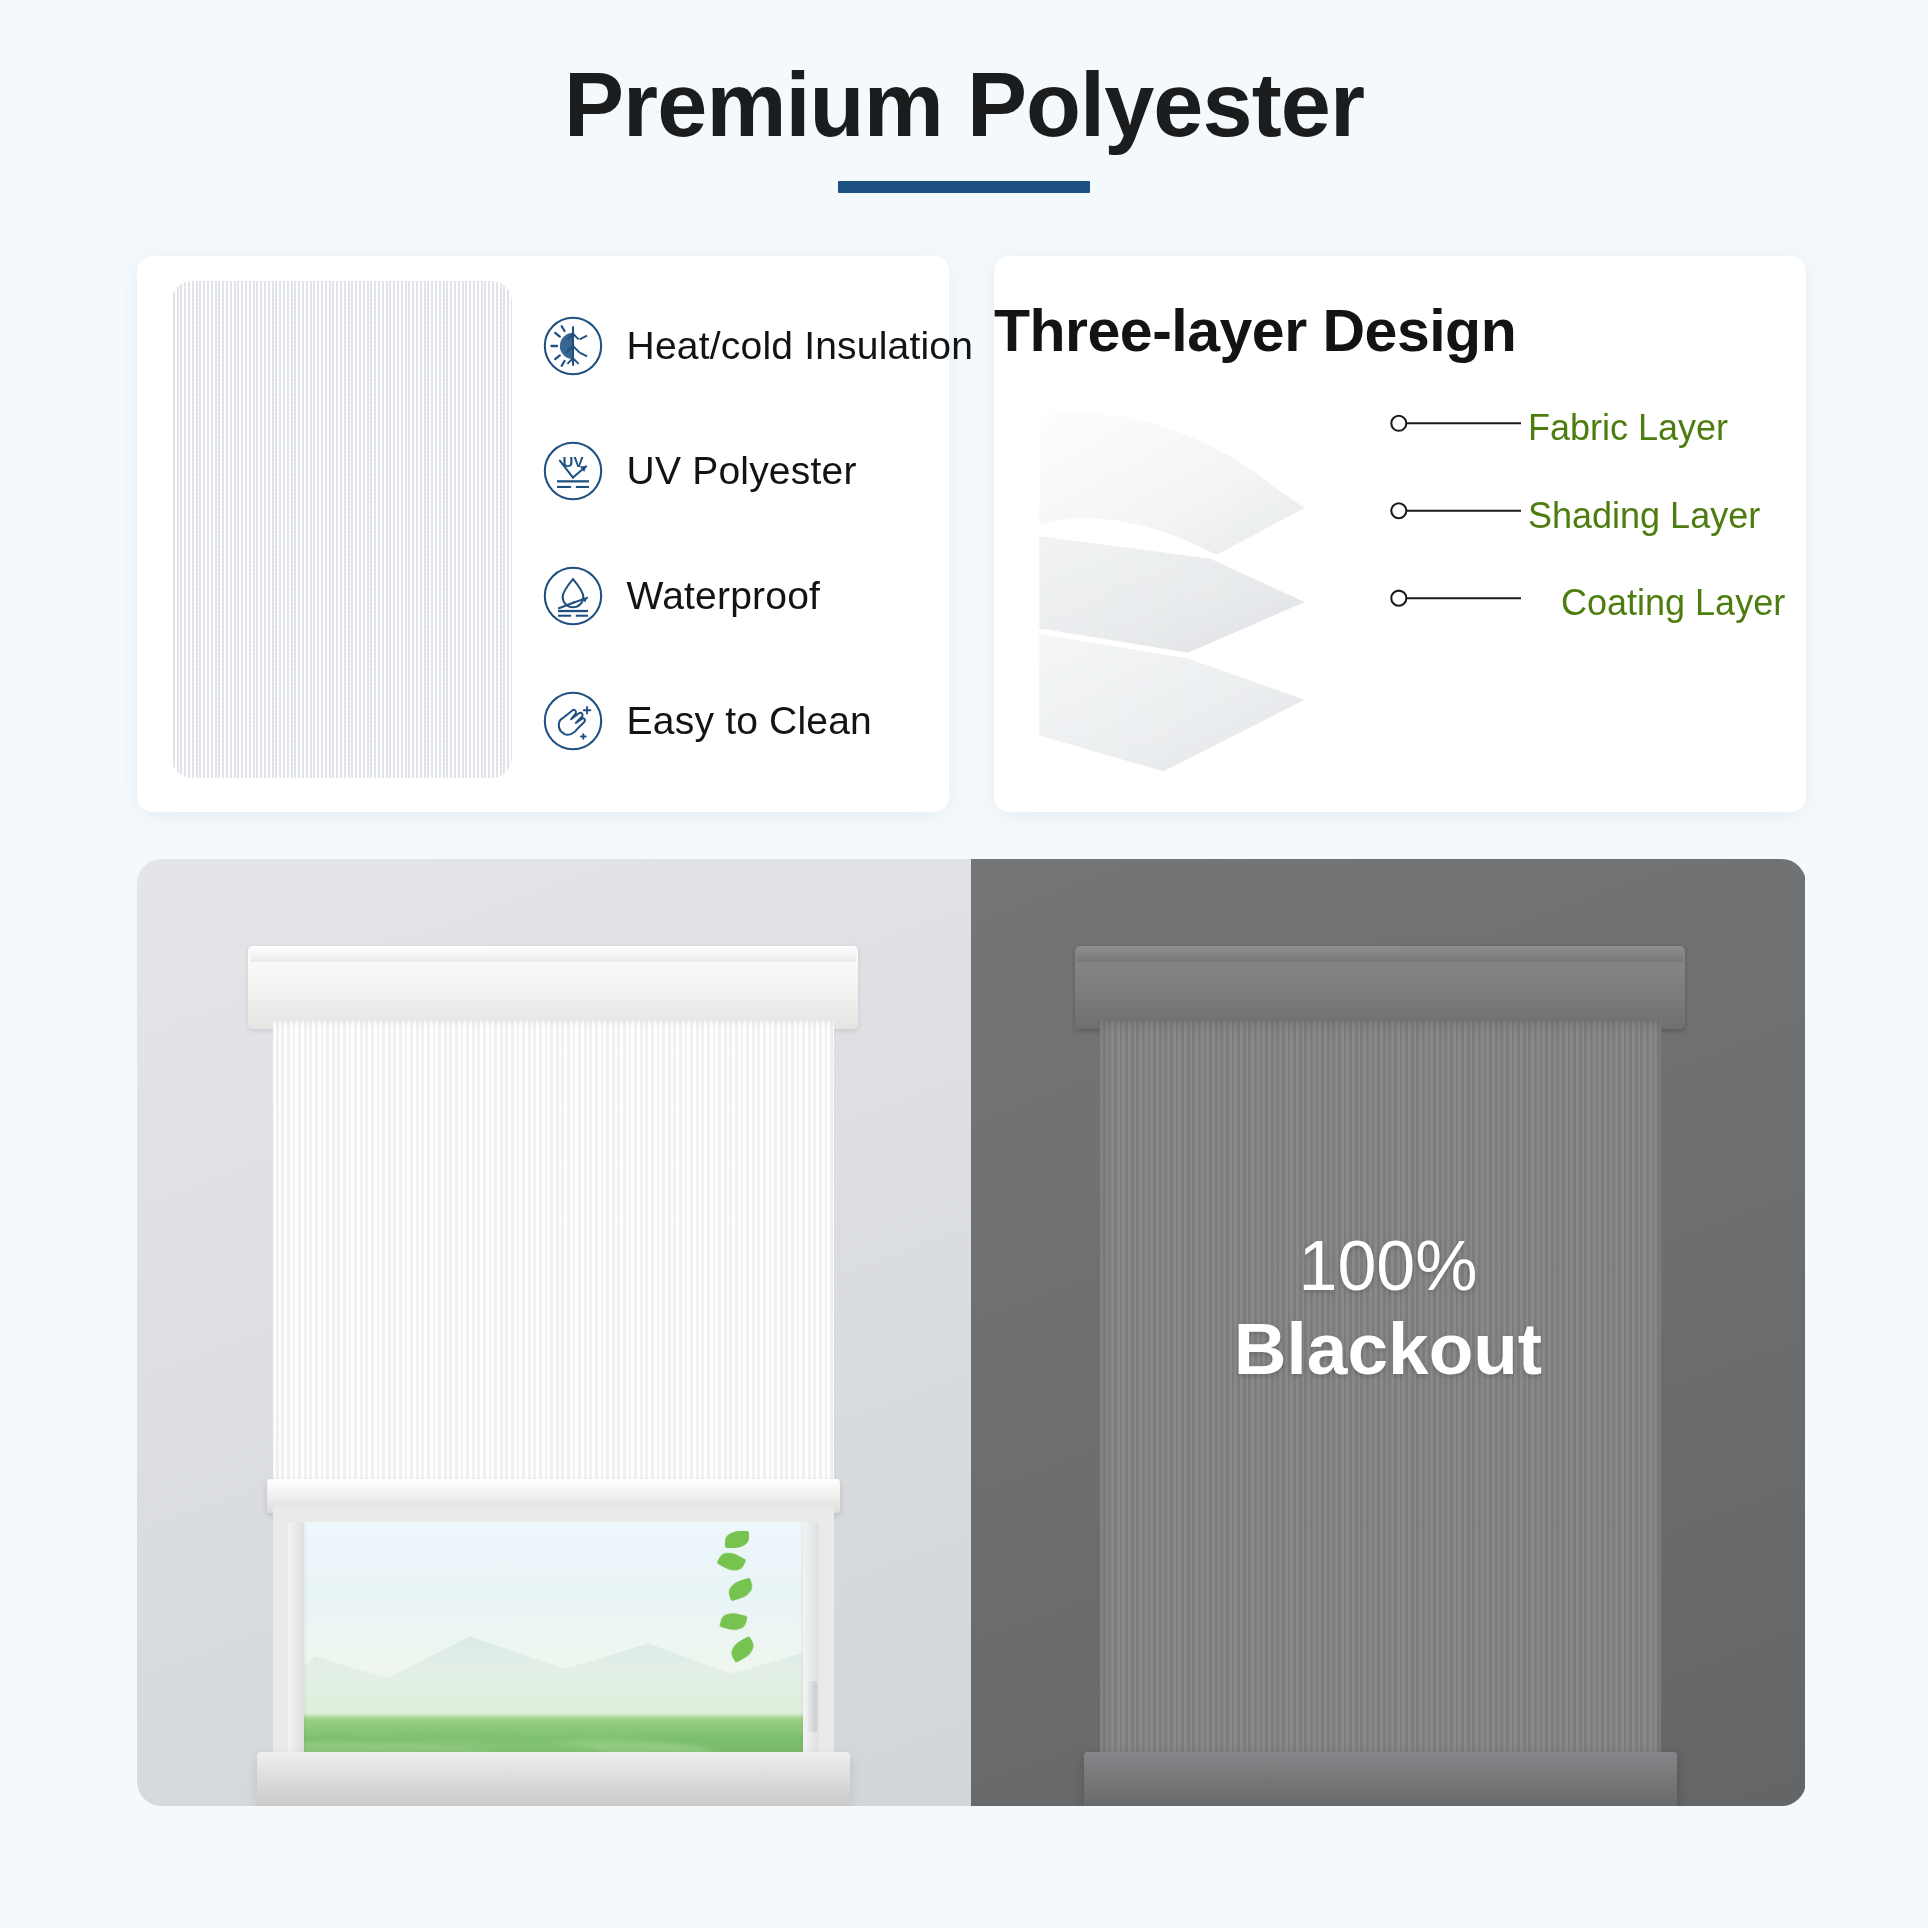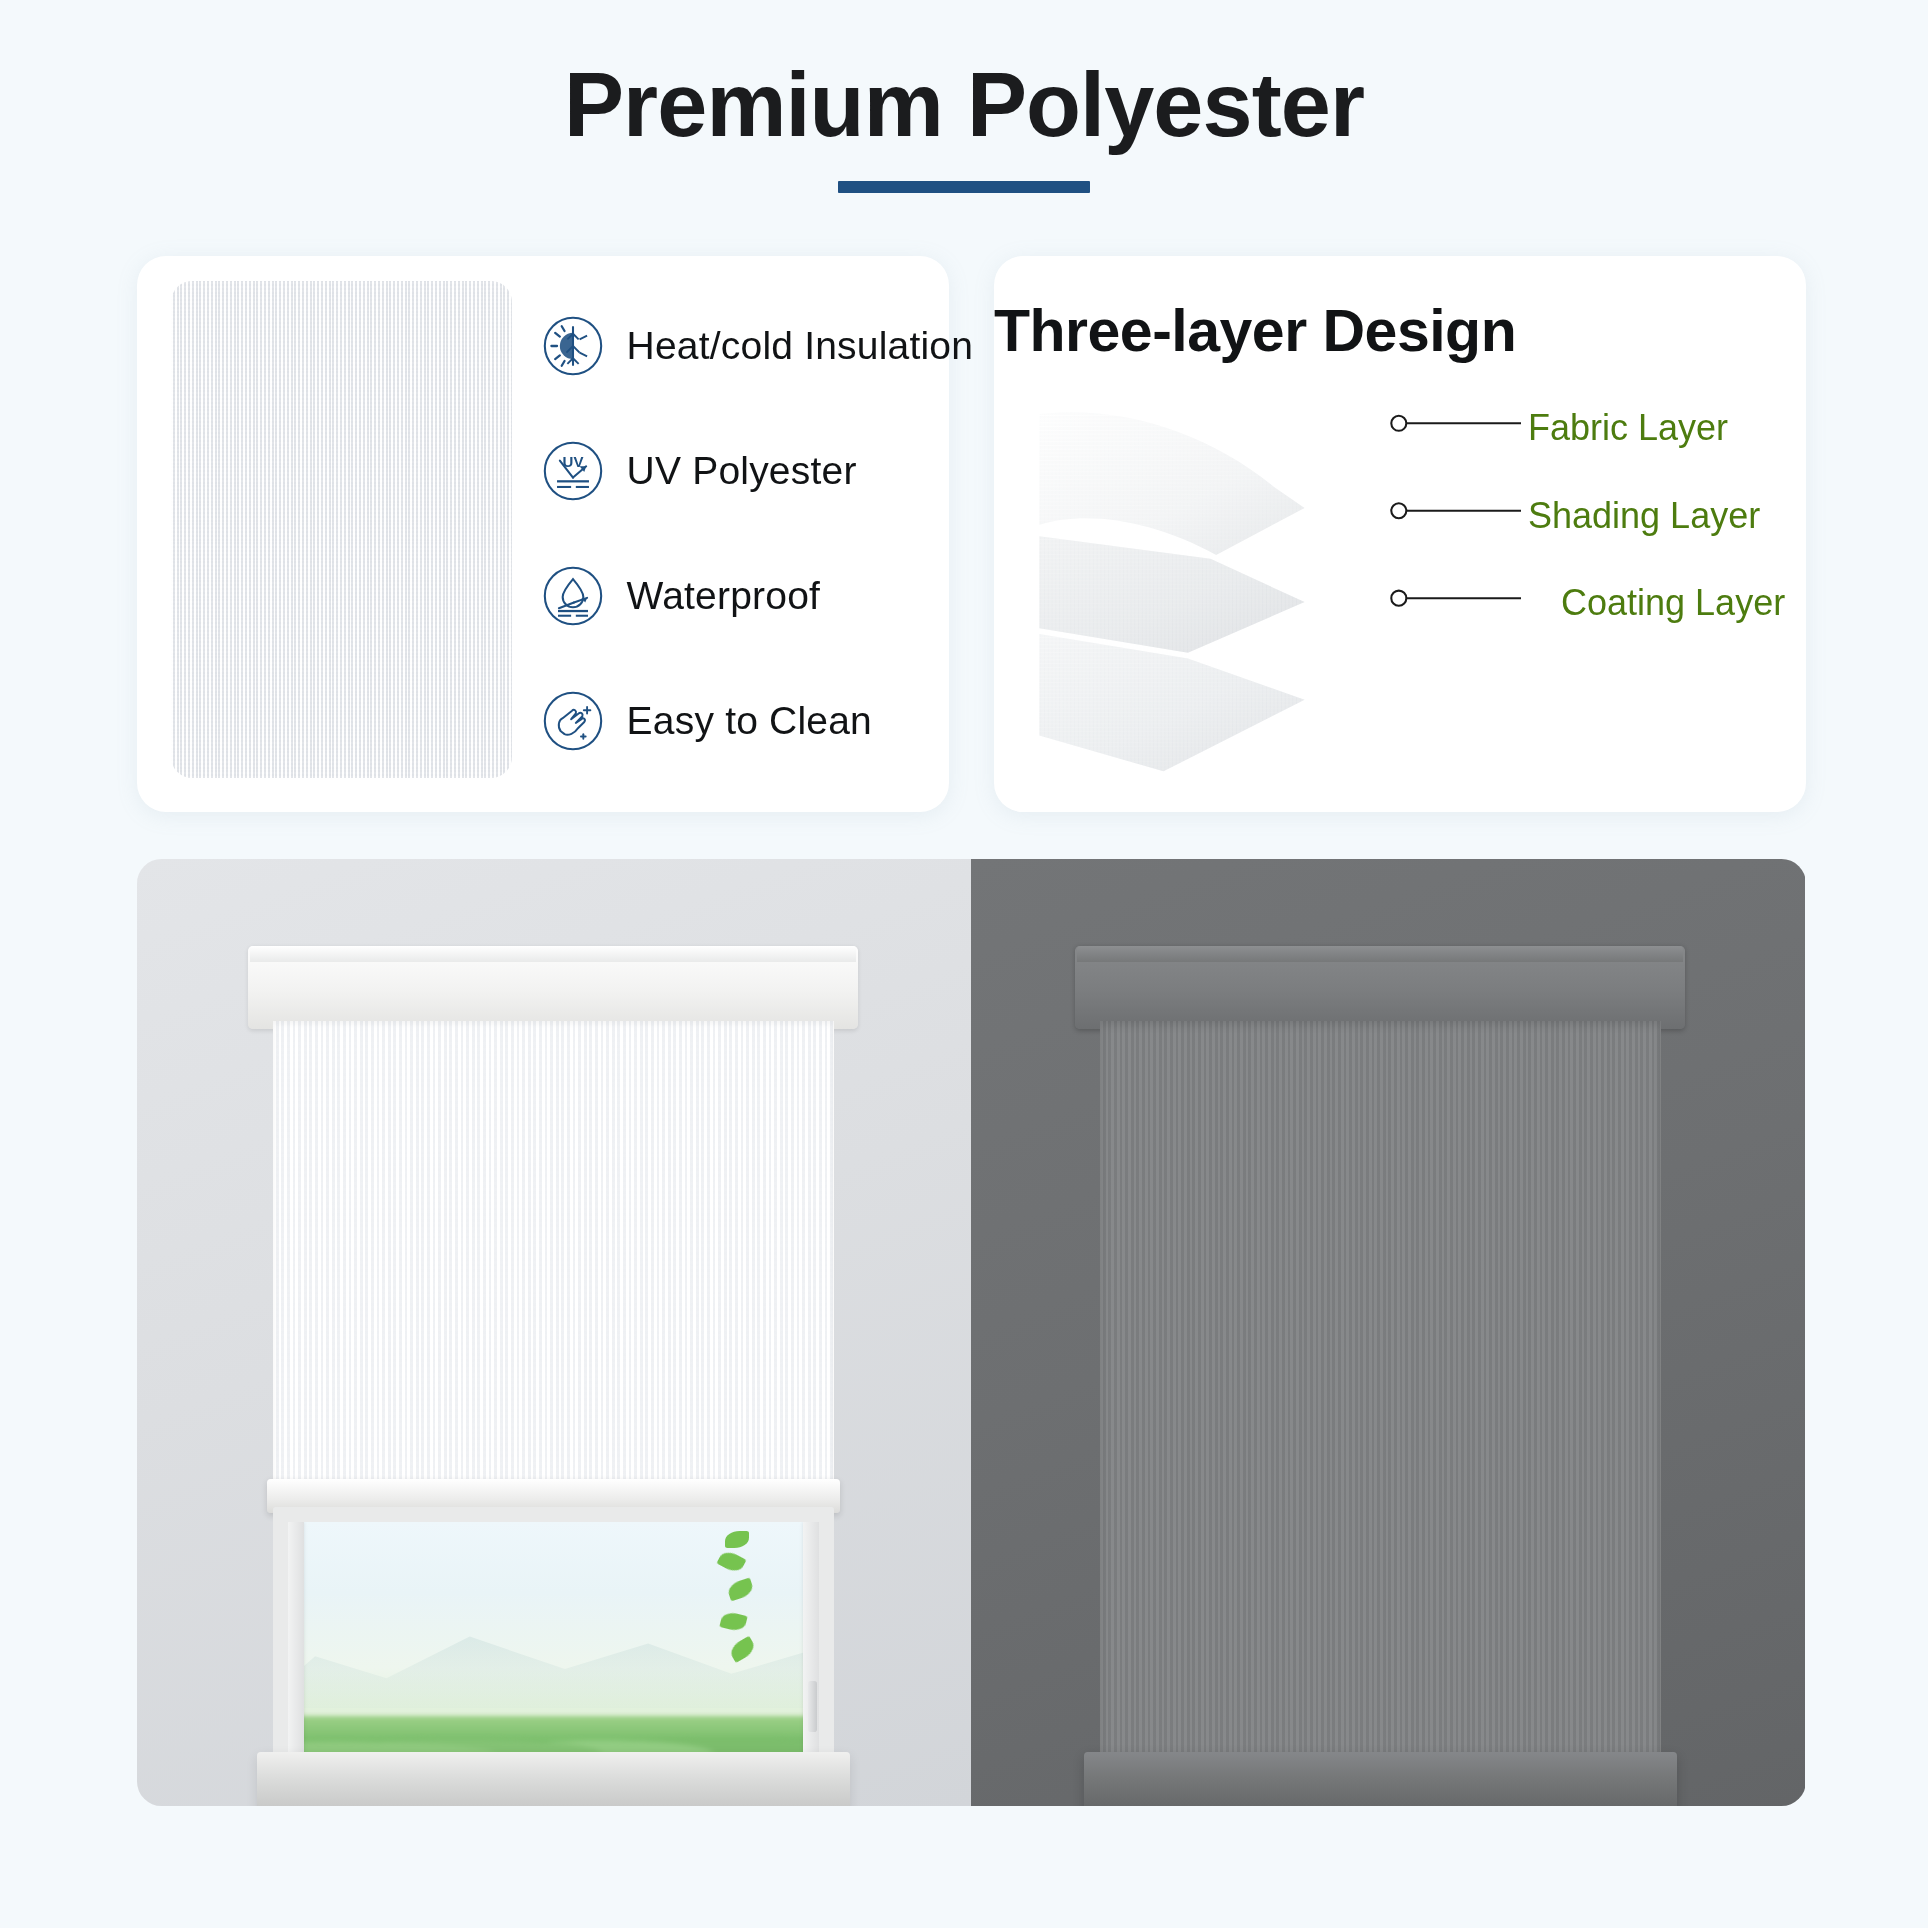--- a/index.html
+++ b/index.html
@@ -21,21 +21,21 @@
     font-stretch: condensed;
   }
   .title-underline {
     position: absolute; top: 181px; left: 50%; transform: translateX(-50%);
     width: 252px; height: 12.2px; background: #1f5082; border-radius: 0.9px;
   }
 
   
   .cards { position: absolute; top: 256px; left: 0; width: 1928px; height: 565px; }
   .card {
-    position: absolute; top: 0; background: #ffffff; border-radius: 29px;
+    position: absolute; top: 0; background: #ffffff; border-radius: 15px;
     box-shadow: 0 3.8px 21px rgba(140,160,180,0.13);
   }
   .card-left  { left: 137px; width: 812px; height: 556px; }
   .card-right { left: 994px; width: 812px; height: 556px; }
 
   
   .swatch {
     position: absolute; left: 34px; top: 24.5px; width: 341px; height: 497px;
     border-radius: 21px;
     background-color: #f1f2f4;
@@ -387,18 +387,22 @@
     <div class="panel panel-dark">
       <div class="window">
         <div class="headrail">
           <div class="headrail-top"></div>
         </div>
         <div class="blind-fabric"></div>
         <div class="blind-bottom-bar"></div>
         <div class="sill"></div>
       </div>
 
+      <div class="blackout-caption">
+        <div class="bo-pct">100%</div>
+        <div class="bo-word">Blackout</div>
+      </div>
     </div>
 
   </div>
 
 </div>
 
 
 </body></html>

